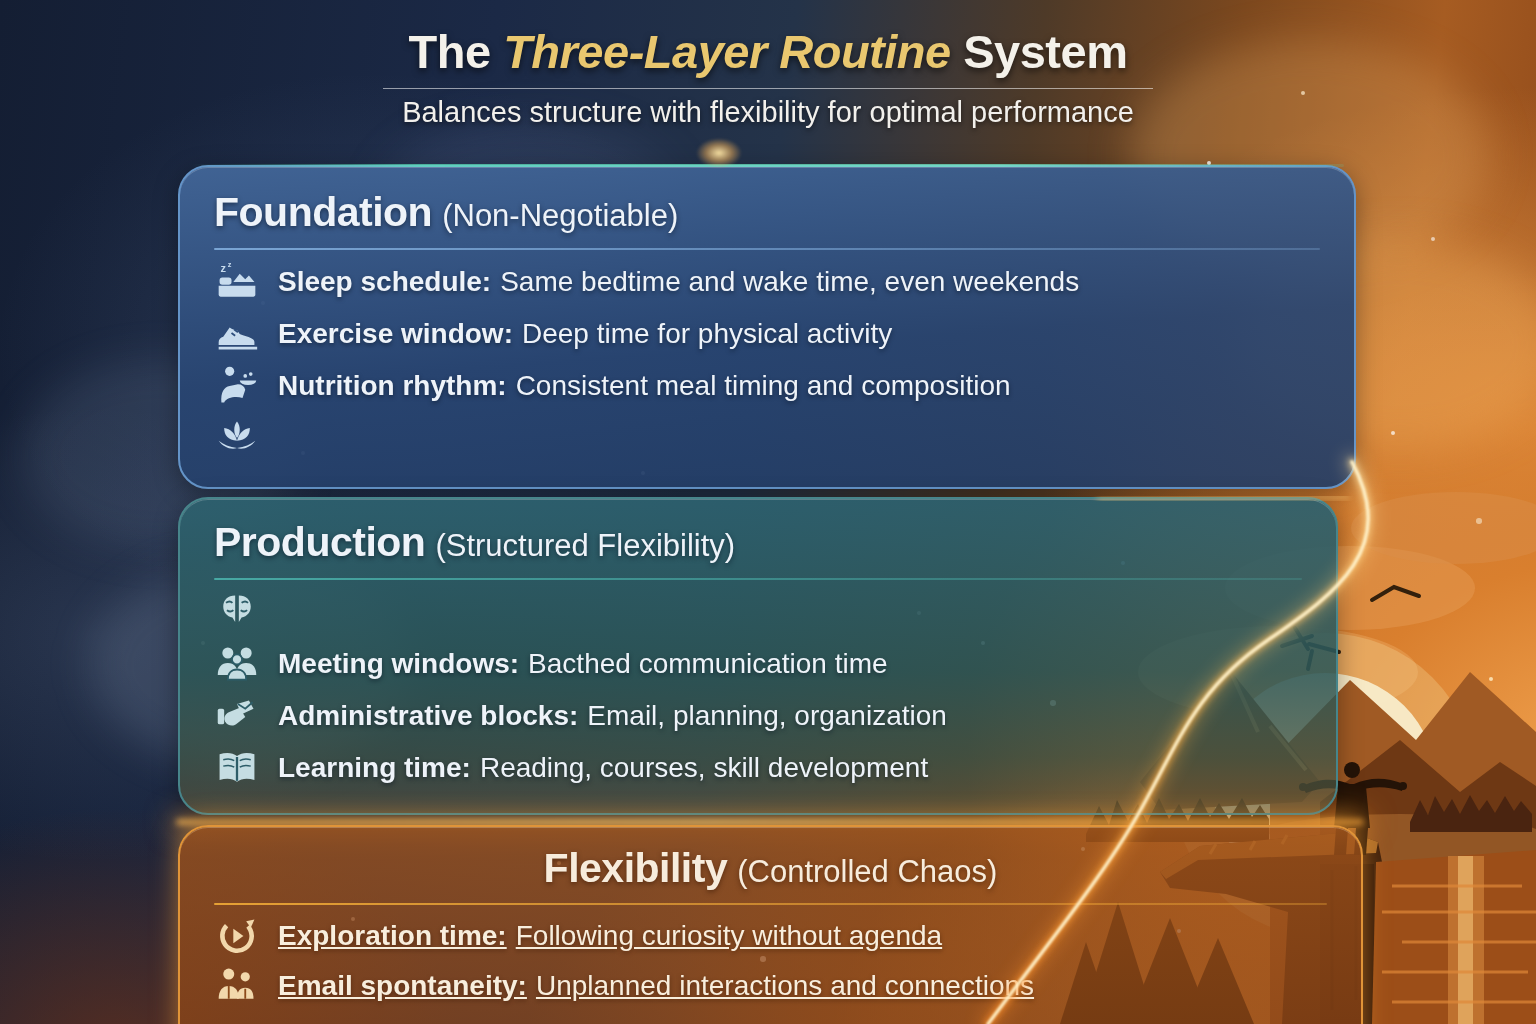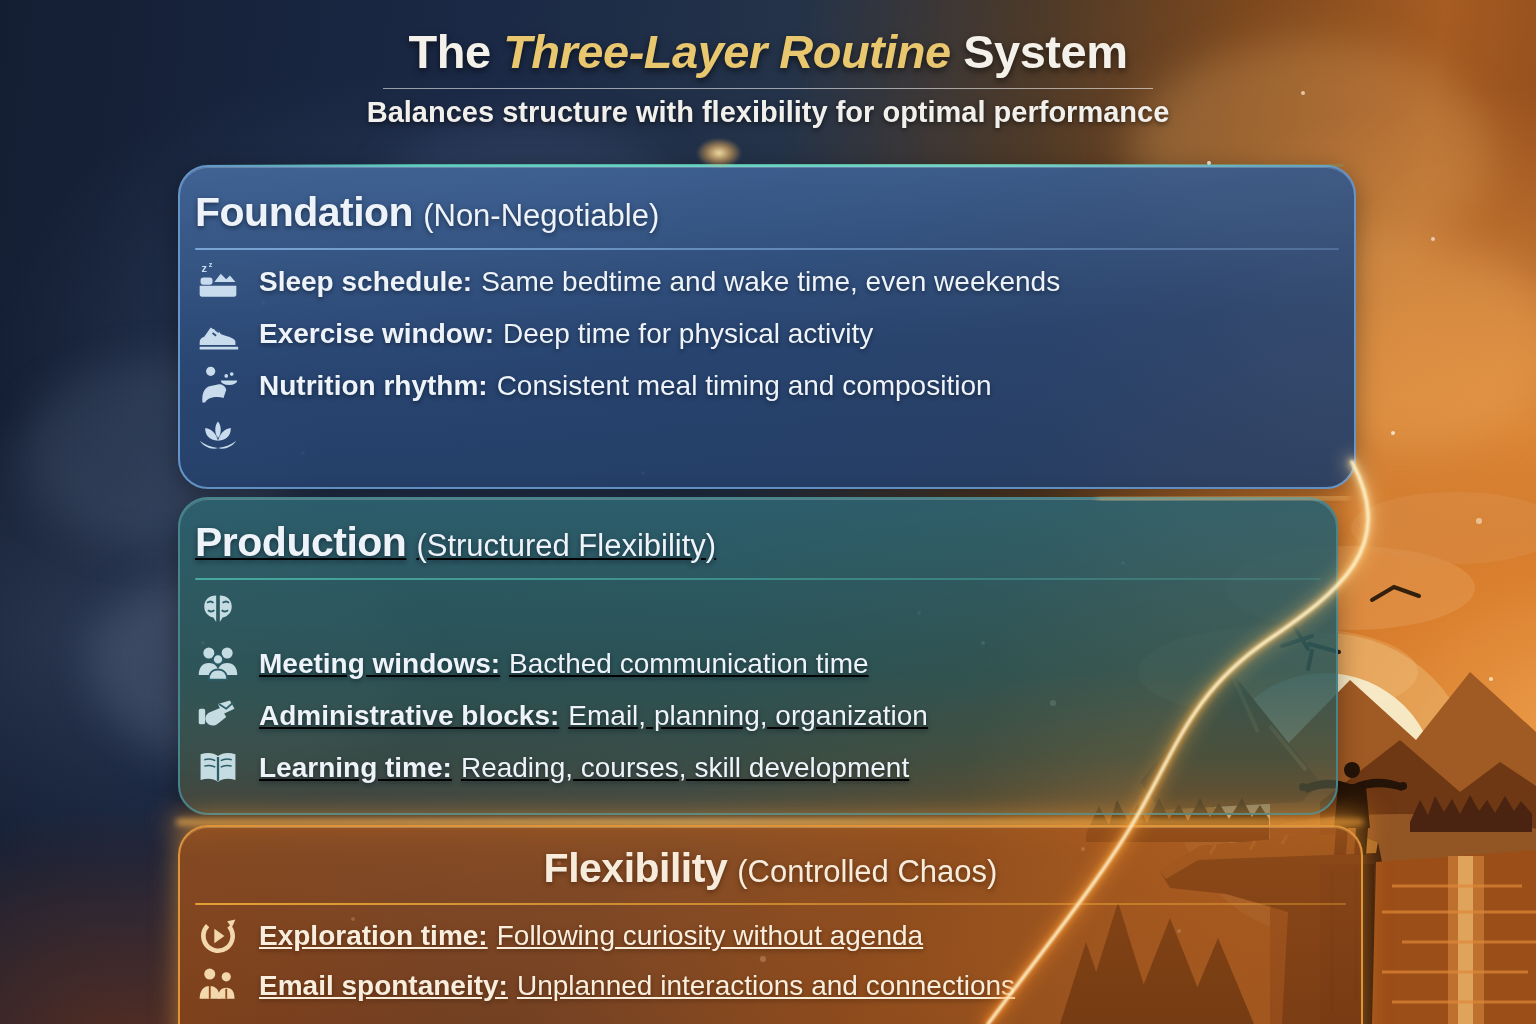--- a/index.html
+++ b/index.html
@@ -28,42 +28,42 @@
       878px 762px 0 1px rgba(255,250,220,.75),762px 958px 0 2px rgba(255,255,255,.8),
       558px 862px 0 1px rgba(255,240,210,.7),352px 918px 0 1px rgba(255,255,255,.6),
       642px 472px 0 1px rgba(235,245,255,.55),302px 452px 0 1px rgba(235,245,255,.5),
       262px 302px 0 1px rgba(235,245,255,.45),202px 642px 0 1px rgba(235,245,255,.5),
       1082px 848px 0 1px rgba(255,250,225,.8),918px 612px 0 1px rgba(255,255,255,.5);}
   header{position:absolute;left:0;top:0;width:100%;text-align:center;z-index:4;}
   h1{margin:24px 0 0;font-size:47px;font-weight:700;letter-spacing:-.5px;color:#f4f1ea;
      text-shadow:0 3px 7px rgba(0,0,0,.6);}
   h1 .gold{color:#e9c76f;font-style:italic;}
   .title-rule{width:770px;height:1px;margin:9px auto 7px;background:rgba(255,255,255,.55);}
-  .subtitle{margin:0;font-size:29px;font-weight:700;color:#f2f0ec;text-shadow:0 2px 5px rgba(0,0,0,.55);}
-  .panel{position:absolute;left:178px;border-radius:30px;z-index:3;box-sizing:border-box;padding:0 15px;
+  .subtitle{margin:0;font-size:29px;font-weight:400;color:#f2f0ec;text-shadow:0 2px 5px rgba(0,0,0,.55);}
+  .panel{position:absolute;left:178px;border-radius:30px;z-index:3;box-sizing:border-box;padding:0 34px;
          box-shadow:0 6px 24px rgba(0,0,0,.35), inset 0 1px 0 rgba(255,255,255,.22);}
   .panel h2{margin:0;font-weight:700;color:#eef3f9;text-shadow:0 2px 5px rgba(5,15,30,.55);}
   .panel .panel-title{font-size:41px;letter-spacing:-.5px;}
   .panel .panel-qualifier{font-size:31px;font-weight:400;margin-left:10px;}
   .rule{height:2px;border-radius:1px;}
   ul{list-style:none;margin:6px 0 0;padding:0;}
   li{display:flex;align-items:center;height:52px;gap:18px;}
   .icon{width:46px;height:46px;flex:0 0 46px;display:flex;align-items:center;justify-content:center;}
   .item-text{font-size:28px;color:#eef3f9;text-shadow:0 2px 4px rgba(5,15,30,.5);white-space:nowrap;}
   .item-text b{font-weight:700;margin-right:9px;}
   .foundation{top:165px;width:1178px;height:324px;
     background:linear-gradient(176deg,rgba(66,102,152,.95),rgba(40,69,114,.93) 55%,rgba(35,61,102,.92));
     border:2px solid #6494c8;}
   .foundation::before{content:"";position:absolute;left:10px;right:10px;top:-3px;height:3px;border-radius:2px;
     background:linear-gradient(90deg,rgba(90,230,185,.0),rgba(95,230,190,.7) 20%,rgba(120,235,200,.75) 70%,rgba(90,220,180,.15));filter:blur(.5px);}
   .foundation h2{padding-top:22px;}
   .foundation .rule{margin-top:12px;background:linear-gradient(90deg,rgba(150,198,245,.7),rgba(150,198,245,.25));}
   .production{top:497px;width:1160px;height:318px;
     background:linear-gradient(180deg,rgba(45,97,111,.93),rgba(44,86,86,.88) 55%,rgba(62,84,70,.78) 82%,rgba(94,88,60,.62));
-    border:2px solid #47858b;text-decoration:underline;}
+    border:2px solid #47858b;}
   .production h2{padding-top:20px;}
   .production .rule{margin-top:12px;background:linear-gradient(90deg,rgba(80,195,185,.75),rgba(80,195,185,.2));}
   .flexibility{top:825px;width:1185px;height:262px;
     background:linear-gradient(180deg,rgba(163,85,28,.78),rgba(136,66,21,.74));
     border:2px solid #e09438;box-shadow:0 -3px 26px rgba(255,165,55,.55), inset 0 1px 0 rgba(255,230,180,.3);}
   .flexibility h2{padding-top:18px;color:#f7ecdc;text-shadow:0 2px 5px rgba(60,25,5,.6);text-align:center;}
   .flexibility .rule{margin-top:11px;background:linear-gradient(90deg,rgba(240,170,55,.9),rgba(240,170,55,.35));}
   .flexibility li{height:50px;}
   .flexibility .item-text{color:#f8eedd;text-shadow:0 2px 4px rgba(60,25,5,.55);text-decoration:underline;}
   .flex-glow{position:absolute;left:176px;top:819px;width:1188px;height:6px;z-index:2;border-radius:3px;

